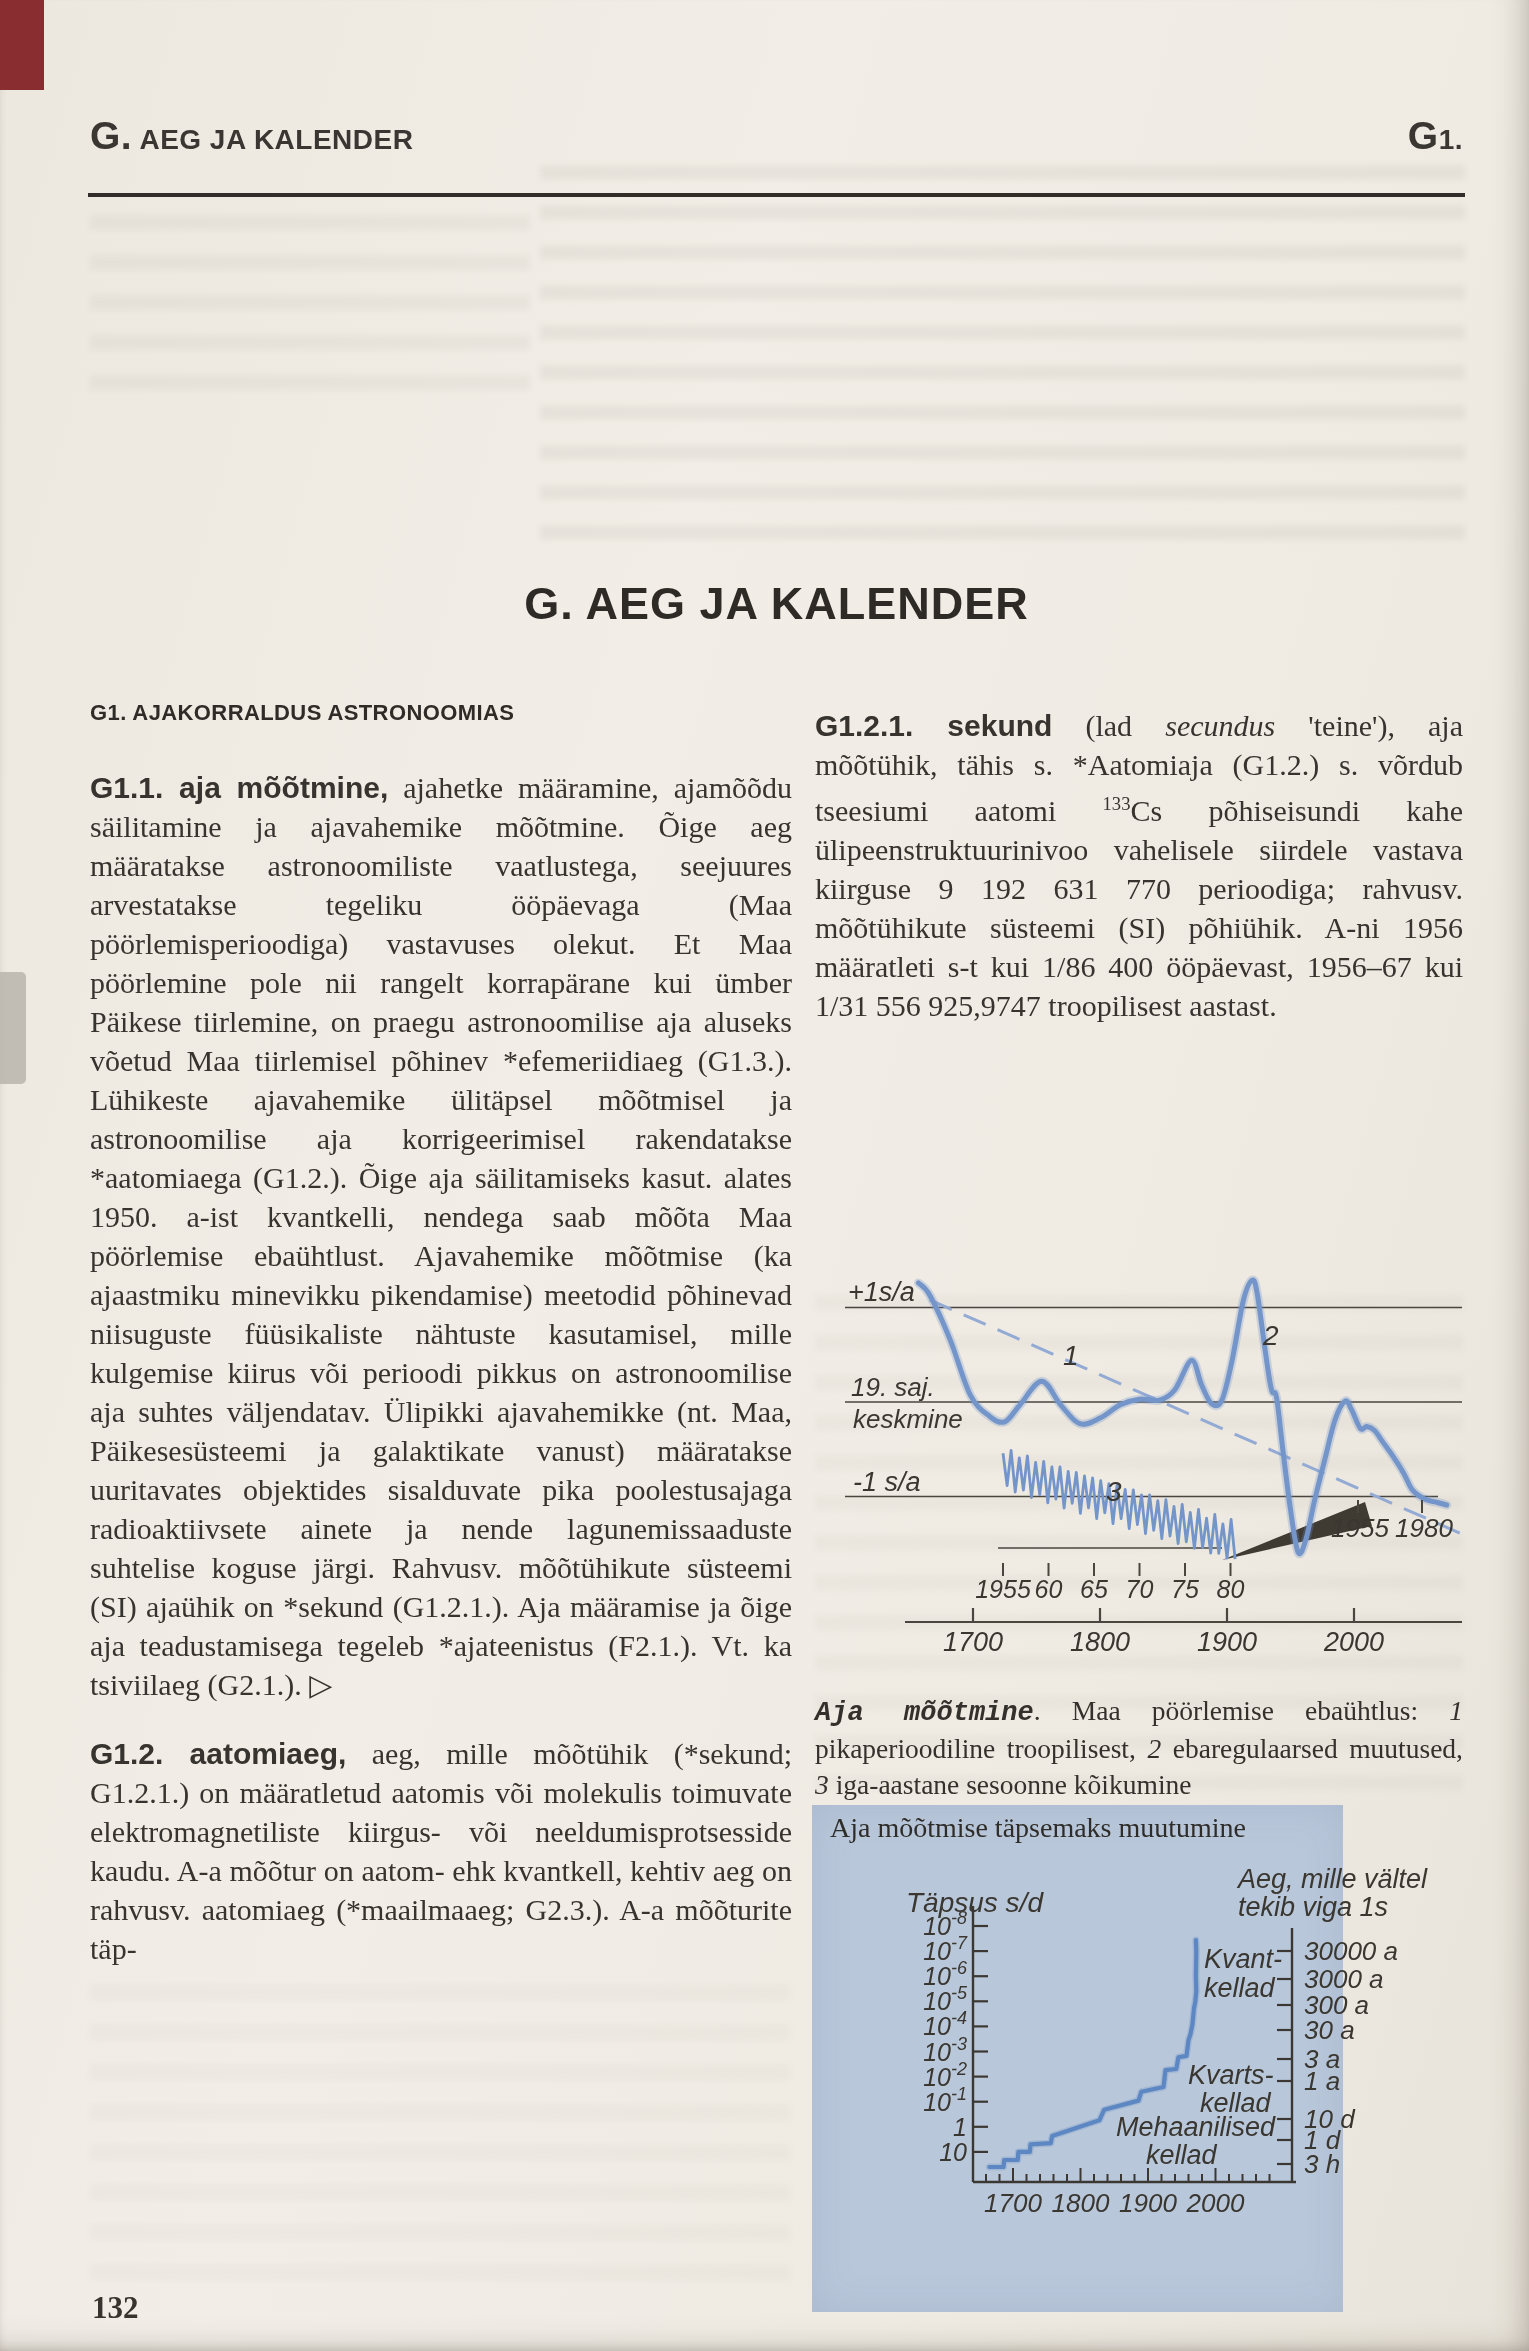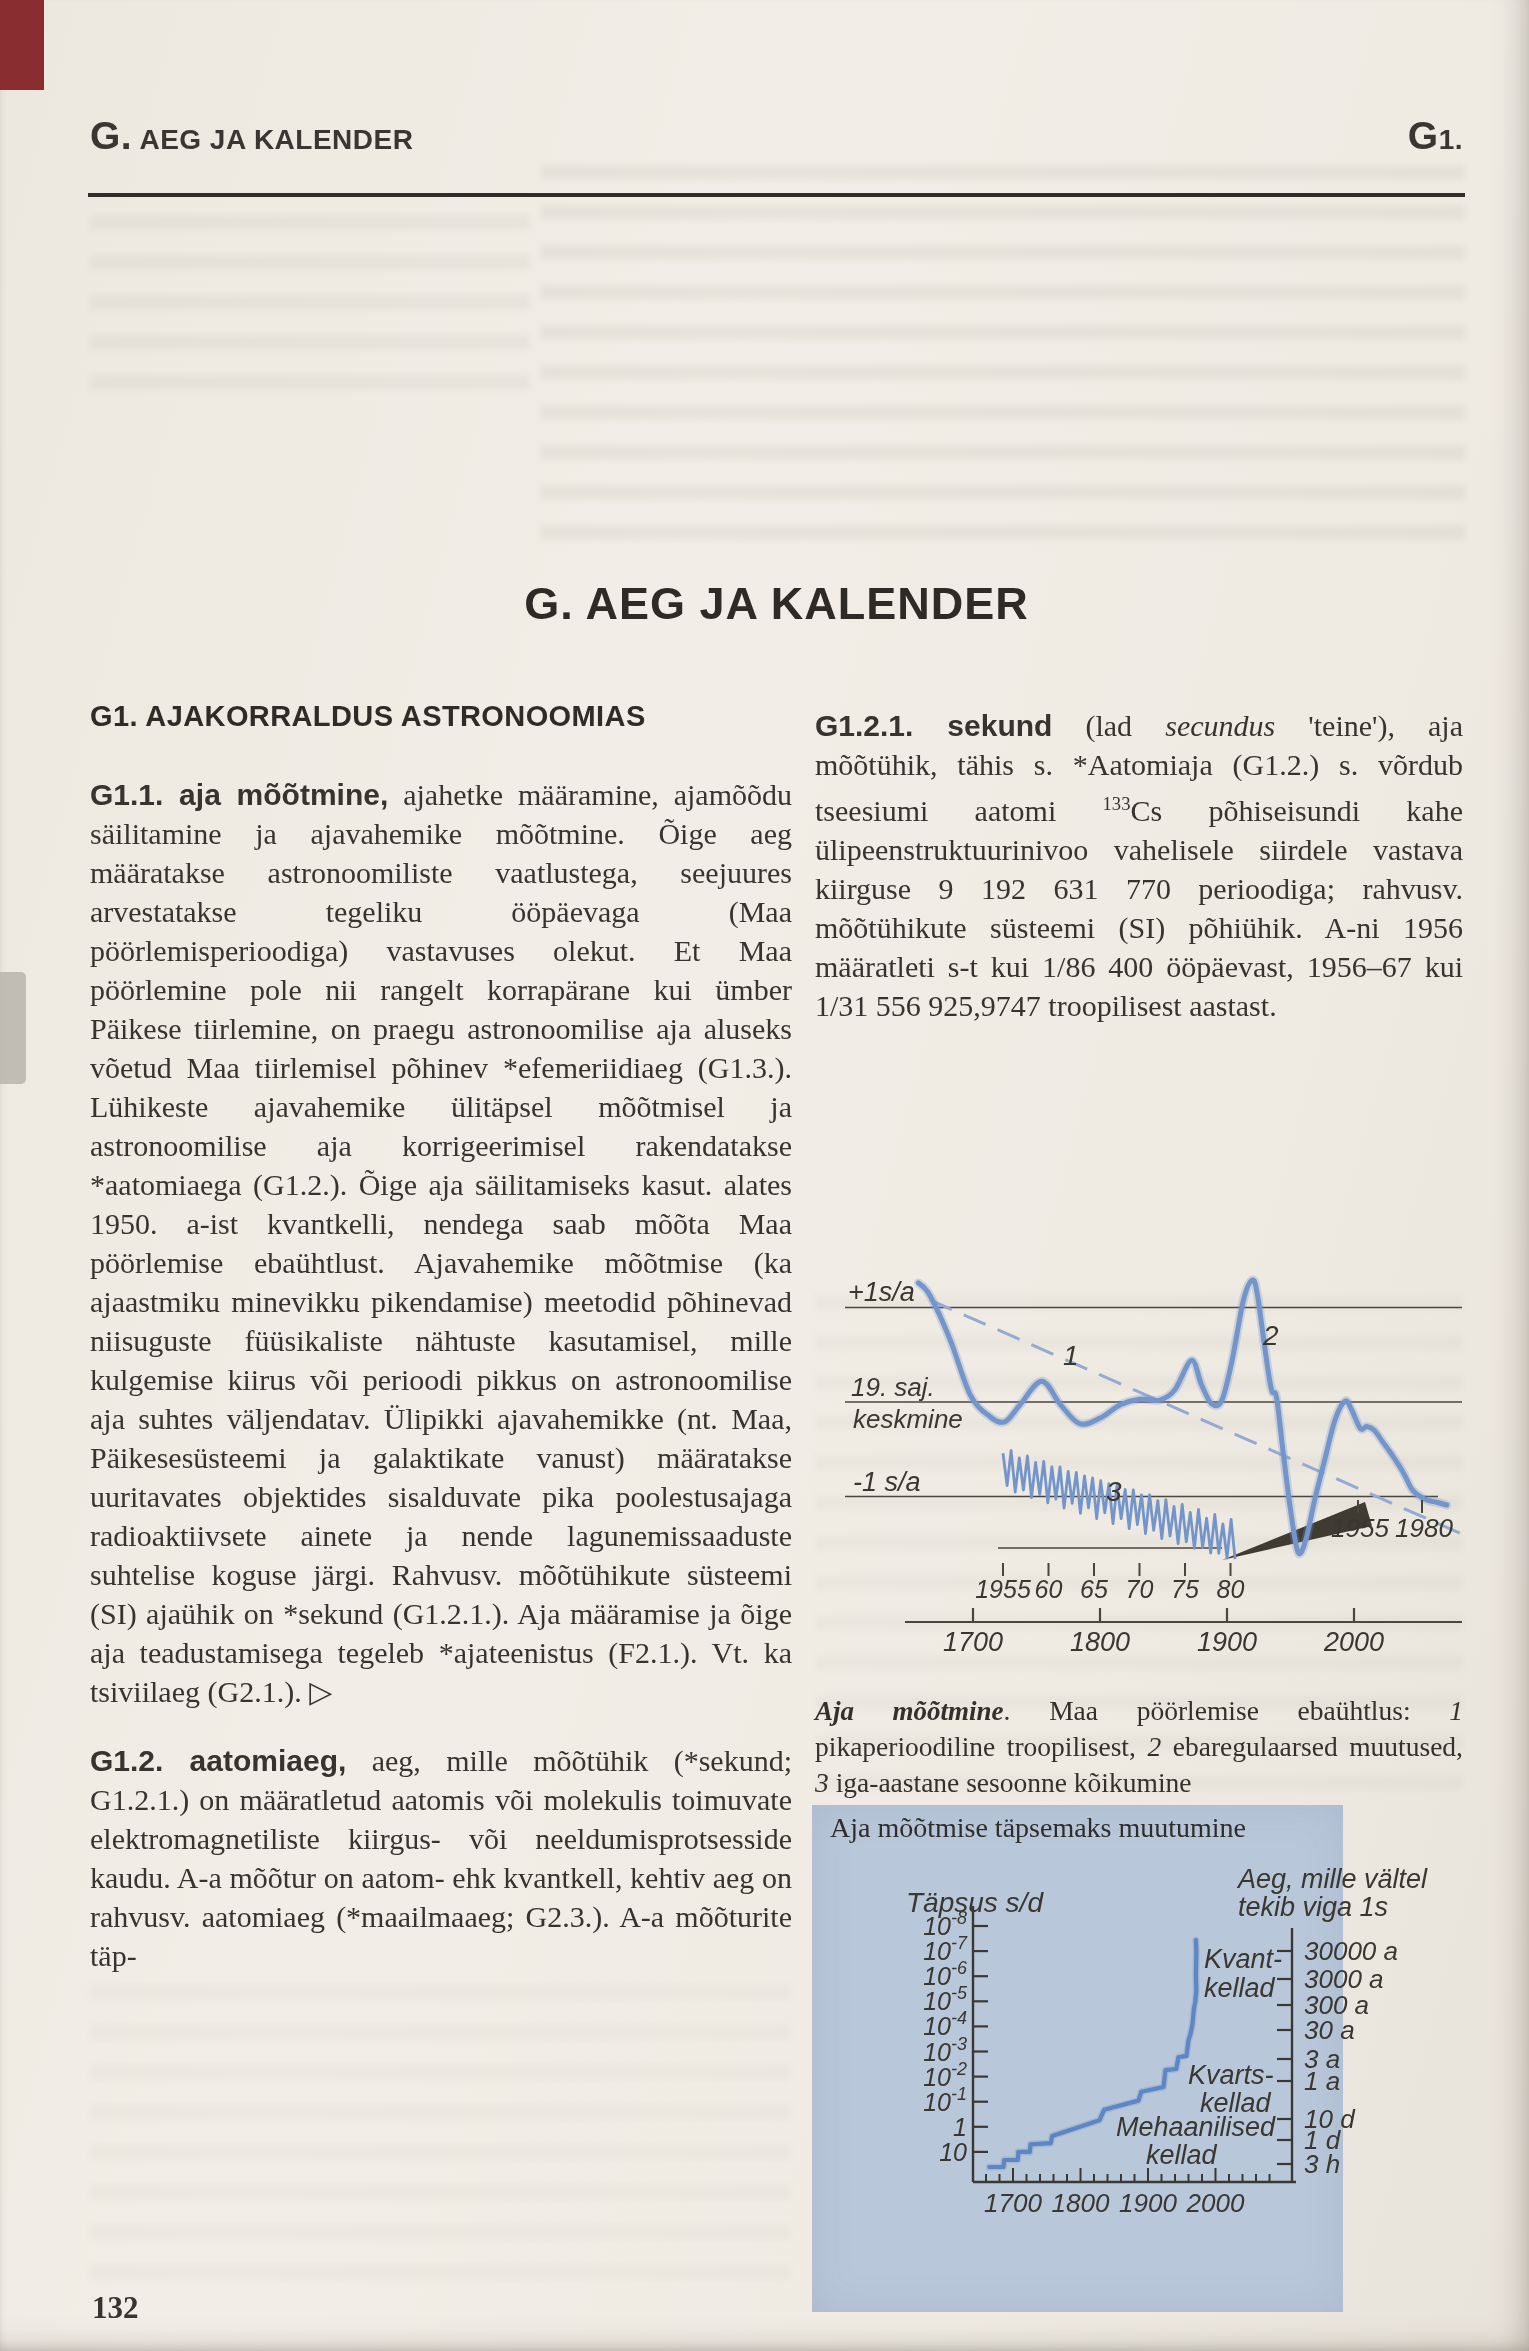--- a/index.html
+++ b/index.html
@@ -18,31 +18,31 @@
   .running-header{position:absolute;left:90px;top:114px;width:1373px;display:flex;justify-content:space-between;z-index:3;
     font-family:"Liberation Sans",sans-serif;font-weight:bold;font-size:28px;color:#3a3733;letter-spacing:.5px;}
   .rh-left,.rh-right{display:inline-block;}
   .rh-left::first-letter,.rh-right::first-letter{font-size:39px;}
   .header-rule{position:absolute;left:88px;top:193px;width:1377px;height:4px;background:#312e2a;z-index:3;}
   .title{position:absolute;left:90px;top:578px;width:1373px;margin:0;text-align:center;z-index:3;
     font-family:"Liberation Sans",sans-serif;font-weight:bold;font-size:45px;letter-spacing:1px;color:#2e2b27;}
   .col{position:absolute;z-index:3;}
   .col-left{left:90px;top:700px;width:702px;}
   .col-right{left:815px;top:706px;width:648px;}
-  .section-heading{margin:0 0 42px 0;font-family:"Liberation Sans",sans-serif;font-weight:bold;font-size:29px;letter-spacing:.4px;color:#2f2c28;}
+  .section-heading{margin:0 0 42px 0;font-family:"Liberation Sans",sans-serif;font-weight:bold;font-size:22px;letter-spacing:.4px;color:#2f2c28;}
   .entry,.cont{margin:0;font-size:30px;line-height:39px;text-align:justify;}
   .entry-2{margin-top:30px;}
   .entry-sekund{}
   .lead{font-family:"Liberation Sans",sans-serif;font-weight:bold;}
   .lat{font-style:italic;}
   sup{font-size:.62em;}
   .page-number{position:absolute;left:92px;top:2290px;z-index:3;font-weight:bold;font-size:31px;}
   .chart1{position:absolute;left:815px;top:1265px;width:668px;height:420px;z-index:4;}
   .caption{position:absolute;left:815px;top:1693px;width:648px;z-index:3;font-size:27.5px;line-height:36px;text-align:justify;color:#34312c;}
-  .cap-lead{font-family:Liberation Serif, serif;font-weight:bold;font-style:italic;font-size:27px;}
+  .cap-lead{font-family:Liberation Mono, monospace;font-weight:bold;font-style:italic;font-size:27px;}
   .cap-num{font-style:italic;}
   .bluebox{position:absolute;left:812px;top:1805px;width:531px;height:507px;background:#b9c7da;z-index:3;
     box-shadow:inset 0 0 40px rgba(90,110,140,.15);}
   .bluebox-title{position:absolute;left:18px;top:7px;font-size:28px;color:#2f2d29;}
   .chart2{position:absolute;left:812px;top:1805px;width:671px;height:507px;z-index:4;}
 </style>
 </head>
 <body>
 
 <div class="page">

